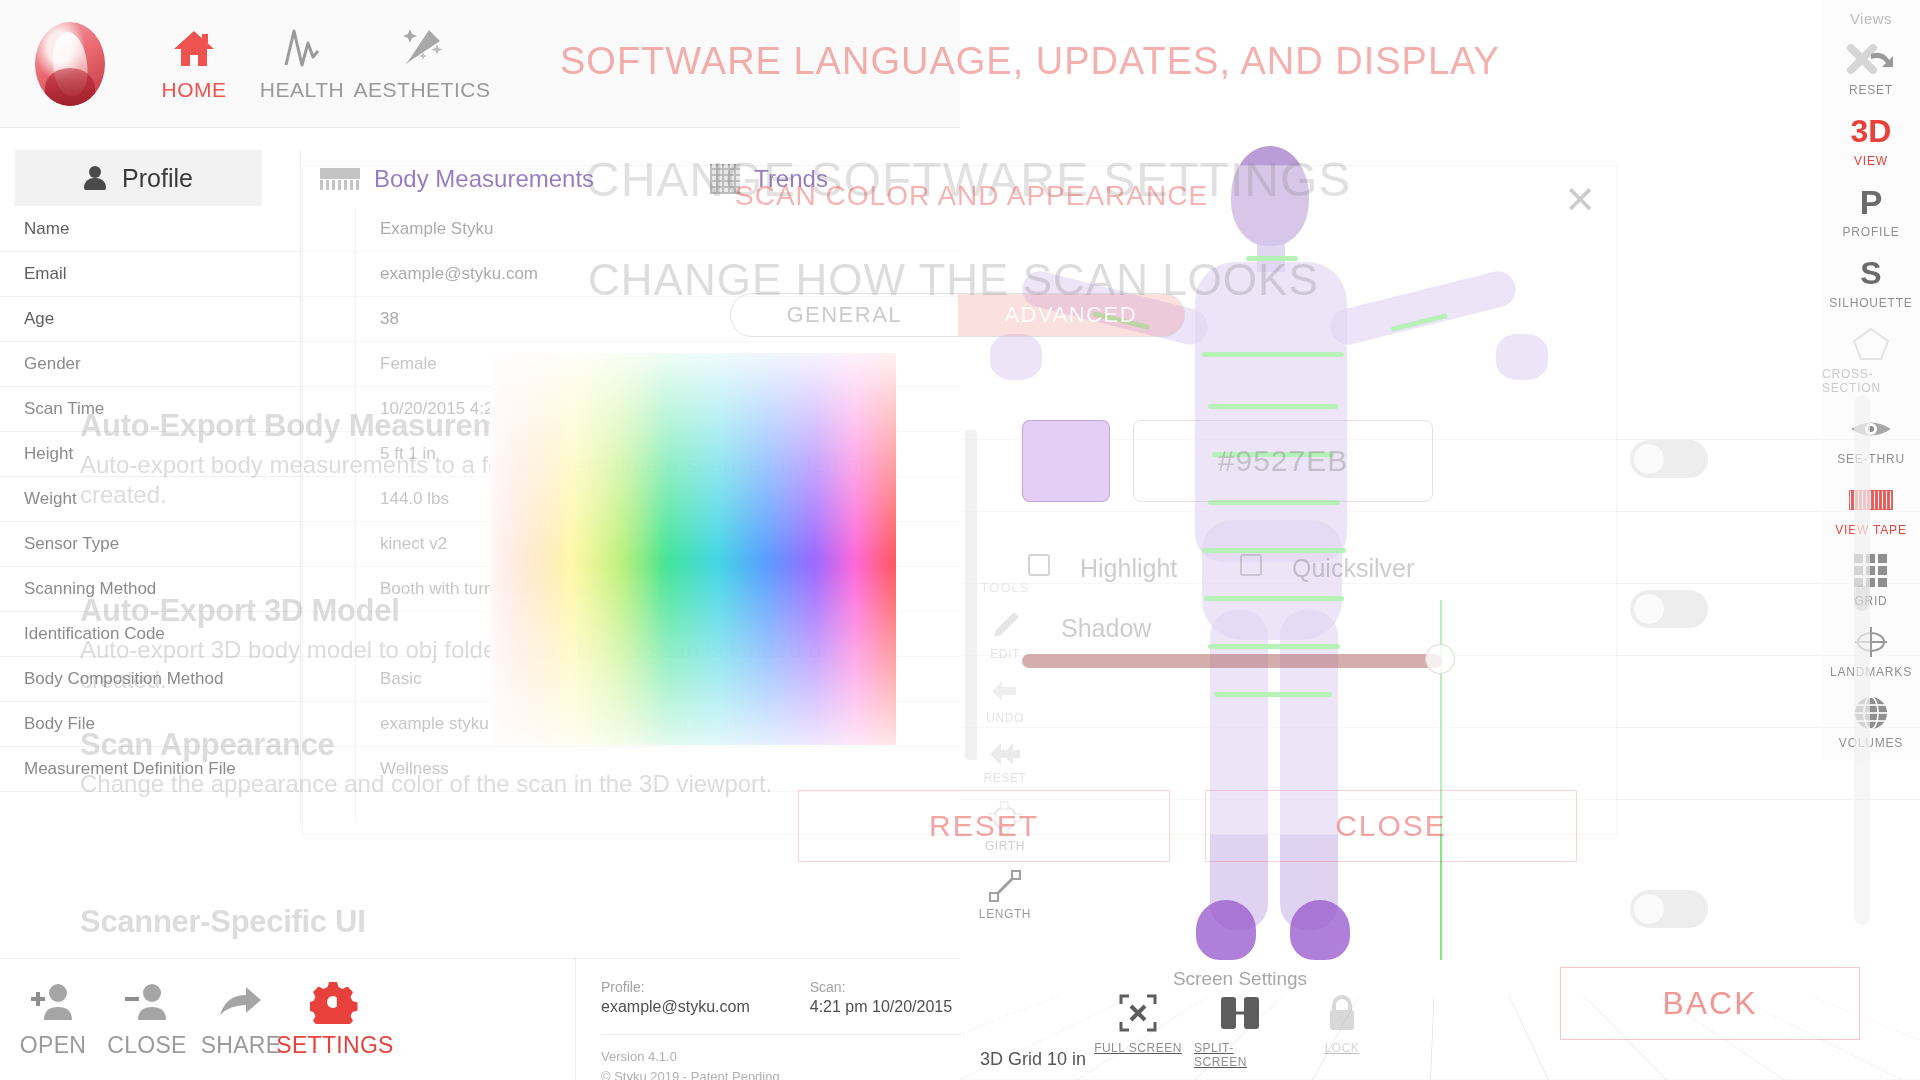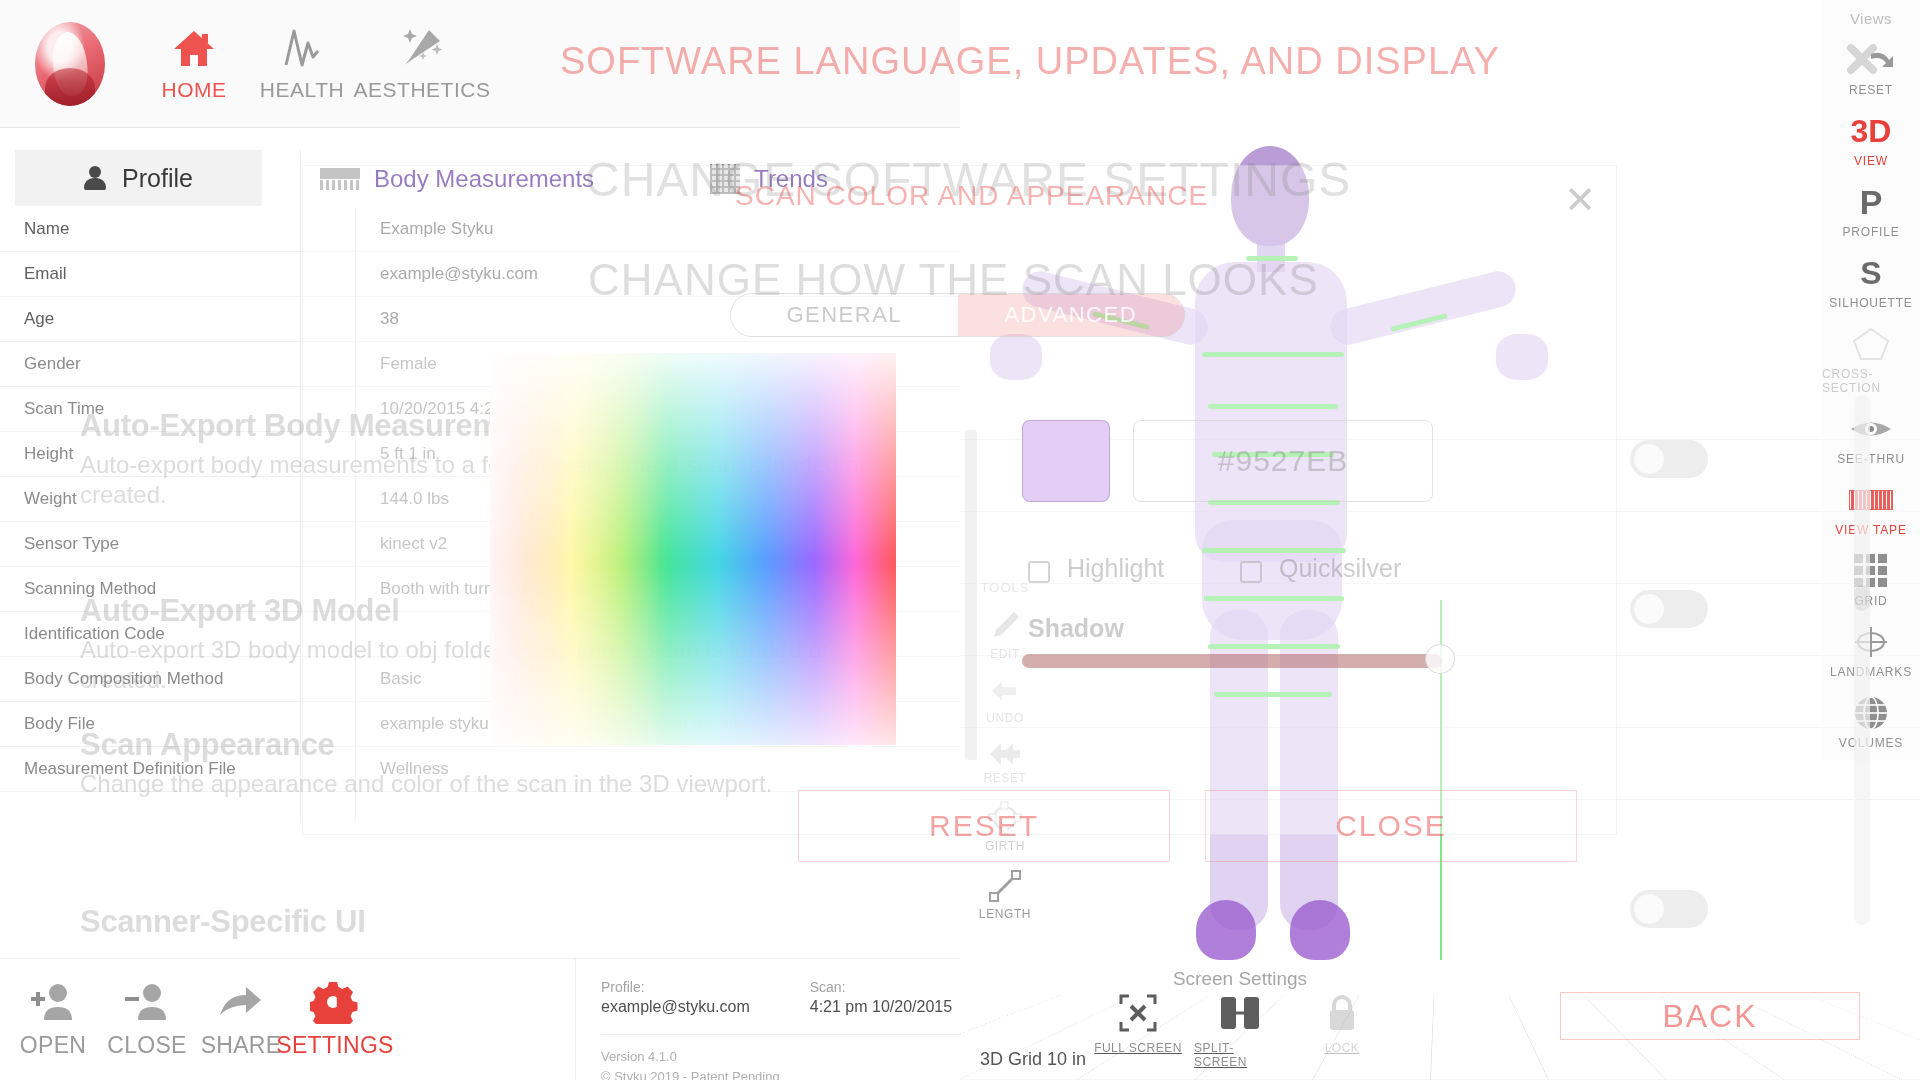--- a/index.html
+++ b/index.html
@@ -171,21 +171,21 @@
   #vp-scroll-thumb { position:absolute; left:0; top:190px; width:16px; height:26px; background:#dcdcdc; border-radius:8px; }
 
   
   #screen-settings { position:absolute; left:1090px; bottom:0; width:300px; height:116px; }
   #ss-title { text-align:center; font-size:19px; color:#a7a7a7; padding-top:4px; }
   #ss-row { display:flex; justify-content:center; gap:10px; margin-top:4px; }
   .ssbtn { width:92px; display:flex; flex-direction:column; align-items:center; gap:5px; cursor:pointer;text-decoration:underline; }
   .ssbtn .sslbl { font-size:12px; color:#8f8f8f; letter-spacing:.5px; }
   .ssbtn.dim { opacity:.38; }
   #back-btn {
-    position:absolute; right:60px; bottom:40px; width:300px; height:48px;
+    position:absolute; right:60px; bottom:40px; width:300px; height:73px;
     border:1px solid rgba(232,65,60,.30); display:flex; align-items:center; justify-content:center;
     font-size:32px; color:rgba(232,65,60,.55); letter-spacing:2px; cursor:pointer;
   }
 
   
   .ghost { position:absolute; pointer-events:none; }
   #ghost-headline {
     left:560px; top:40px; font-size:38px; letter-spacing:1px;
     color:rgba(232,65,60,.42); white-space:nowrap;
   }
@@ -239,25 +239,25 @@
 
   #swatch {
     position:absolute; left:1022px; top:420px; width:88px; height:82px; border-radius:8px;
     background:#e4ceF6; border:1px solid rgba(150,120,185,.45);
   }
   #hexfield {
     position:absolute; left:1133px; top:420px; width:300px; height:82px; border-radius:8px;
     border:1px solid rgba(200,200,200,.5); display:flex; align-items:center; justify-content:center;
     font-size:30px; color:rgba(140,140,140,.42); letter-spacing:1px;
   }
-  .cbx { position:absolute; display:flex; align-items:flex-end; gap:17px; font-size:25px; color:rgba(130,130,130,.40); }
+  .cbx { position:absolute; display:flex; align-items:flex-start; gap:30px; font-size:25px; color:rgba(130,130,130,.40); }
   .cbx .box { width:22px; height:22px; border:2px solid rgba(160,160,160,.45); border-radius:3px; }
   #cbx-high { left:1028px; top:554px; }
   #cbx-quick { left:1240px; top:554px; }
-  #shadow-lbl { position:absolute; left:1028px; top:614px; font-size:25px; color:rgba(130,130,130,.40);font-weight:bold; }
+  #shadow-lbl { position:absolute; left:1061px; top:614px; font-size:25px; color:rgba(130,130,130,.40); }
   #shadow-slider { position:absolute; left:1022px; top:654px; width:420px; height:14px; border-radius:7px; background:rgba(176,106,106,.55); }
   #shadow-knob { position:absolute; left:1425px; top:644px; width:30px; height:30px; border-radius:50%; background:rgba(255,255,255,.8); border:1px solid rgba(180,180,180,.5); }
 
   #btn-reset-ghost, #btn-close-ghost {
     position:absolute; height:72px; border:1px solid rgba(232,65,60,.22);
     display:flex; align-items:center; justify-content:center;
     font-size:30px; letter-spacing:2px; color:rgba(232,65,60,.48); cursor:pointer;
   }
   #btn-reset-ghost { left:798px; top:790px; width:372px; }
   #btn-close-ghost { left:1205px; top:790px; width:372px; }

